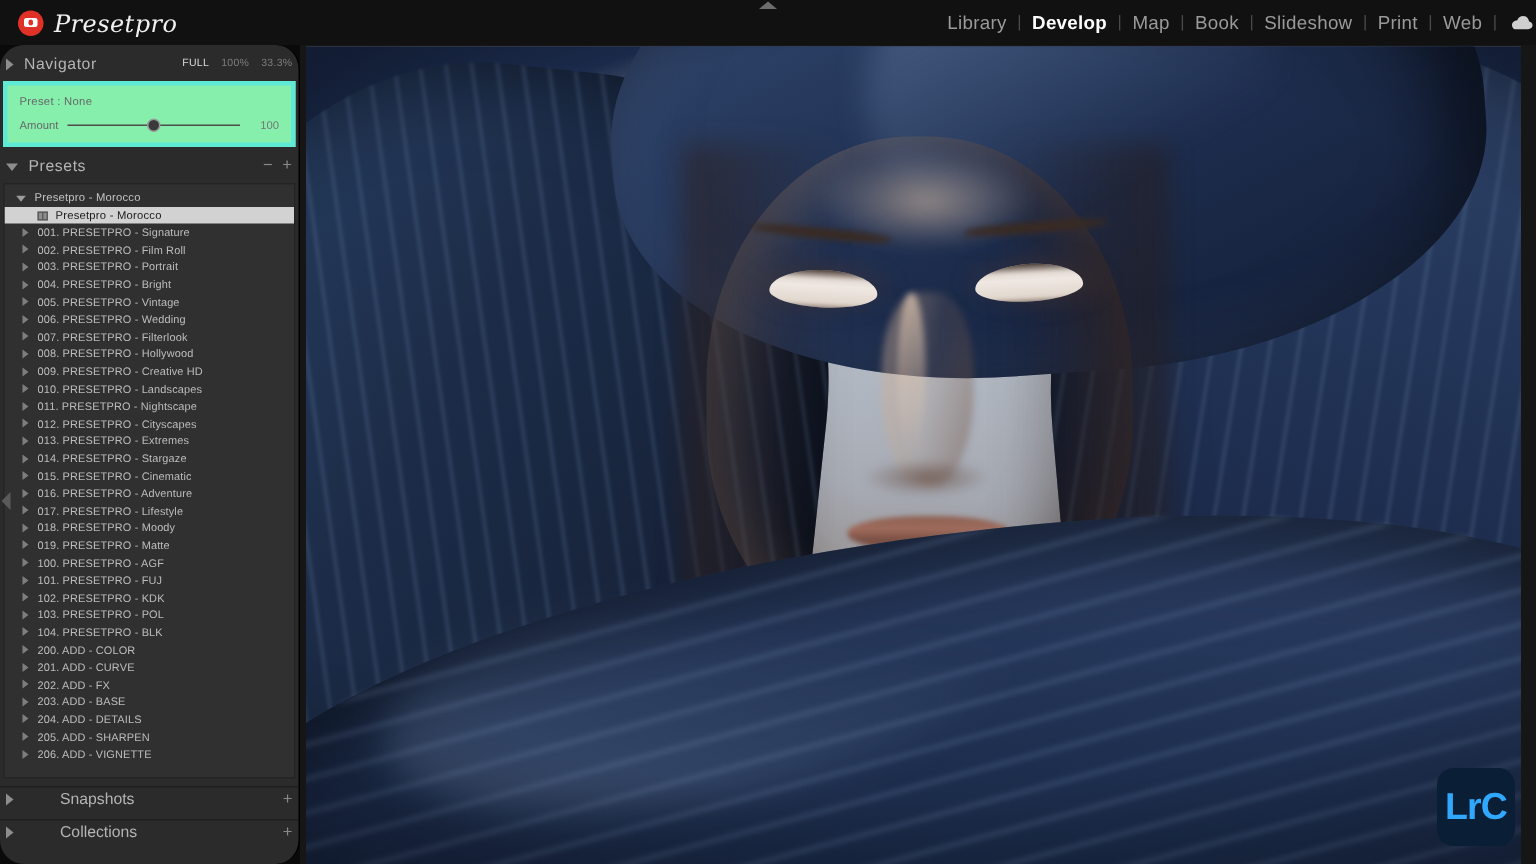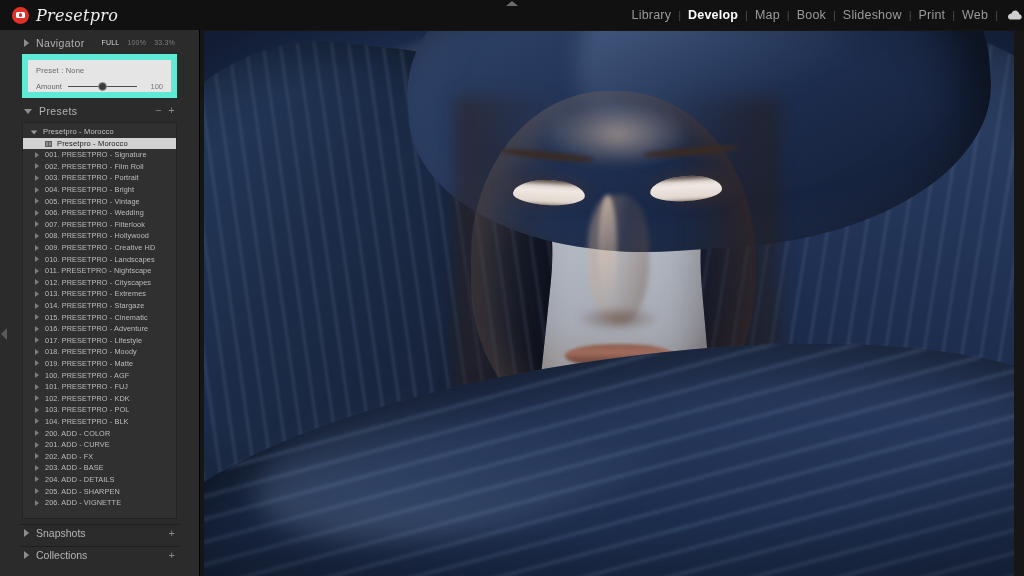--- a/index.html
+++ b/index.html
@@ -46,22 +46,23 @@
     position:absolute; left:512px; top:1px; transform:translateX(-50%);
     width:0; height:0; border-left:6px solid transparent; border-right:6px solid transparent;
     border-bottom:5px solid #6d6d6d;
   }
 
   
   .left-panel {
     position:absolute; left:0; top:30px; width:200px; height:546px;
     background:#2b2b2b;
     border-right:1px solid #000;
-    padding:0 20px;
+    padding:0 0;
     overflow:hidden;
+    border-radius:16px;
   }
   .panel-header {
     display:flex; align-items:center; height:17px;
     font-size:10.5px; color:#b4b4b4; letter-spacing:.4px;
     padding:0 4px; margin-top:4px;
   }
   .tri {
     width:0; height:0; margin-right:7px;
     border-top:4px solid transparent; border-bottom:4px solid transparent;
     border-left:5px solid #8d8d8d;
@@ -70,22 +71,22 @@
     border-left:4px solid transparent; border-right:4px solid transparent;
     border-top:5px solid #8d8d8d; border-bottom:0; margin-top:2px;
   }
   .panel-title { flex:1; }
   .nav-zooms { display:flex; gap:8px; font-size:7px; color:#7c7c7c; letter-spacing:.2px; }
   .nav-zooms .z.active { color:#d8d8d8; }
   .panel-ctl { color:#8a8a8a; font-size:11px; margin-left:6px; line-height:1; }
 
   
   .nav-body {
-    height:44px; margin:3px 2px 0; background:#e5e5e5;
-    border:6px solid #5eead4;
+    height:44px; margin:3px 2px 0; background:#86efac;
+    border:3px solid #5eead4;
     padding:6px 8px 0;
   }
   .nav-preset { font-size:7.5px; color:#676767; letter-spacing:.2px; }
   .nav-amount-row { display:flex; align-items:flex-start; gap:6px; margin-top:7px; }
   .nav-amount-lbl { font-size:7.5px; color:#676767; }
   .slider { position:relative; flex:1; height:9px; }
   .slider-track {
     position:absolute; top:4px; left:0; right:0; height:1px; background:#4d4d4d;
   }
   .slider-knob {
@@ -125,20 +126,21 @@
   .preset-row .ptri {
     width:0; height:0; margin-right:6px;
     border-top:3px solid transparent; border-bottom:3px solid transparent;
     border-left:4px solid #7e7e7e;
   }
 
   .small-panel {
     display:flex; align-items:center; height:17px;
     font-size:10.5px; color:#b4b4b4; padding:0 4px; margin-top:5px;
     border-top:1px solid #1f1f1f;
+    gap:24px;
   }
 
   .left-toggle {
     position:absolute; left:1px; top:328px;
     width:0; height:0;
     border-top:6px solid transparent; border-bottom:6px solid transparent;
     border-right:6px solid #5a5a5a;
   }
 
   
@@ -639,15 +641,18 @@
         <div class="scarf-mouth"></div>
 
         <div class="sweep"></div>
         <div class="sweep-folds"></div>
         <div class="sweep-hi"></div>
 
         <div class="vignette"></div>
       </div>
     </div>
 
+    <div class="lr-badge">
+      <span>LrC</span>
+    </div>
   </div>
 
 </div>
 
 </body></html>

